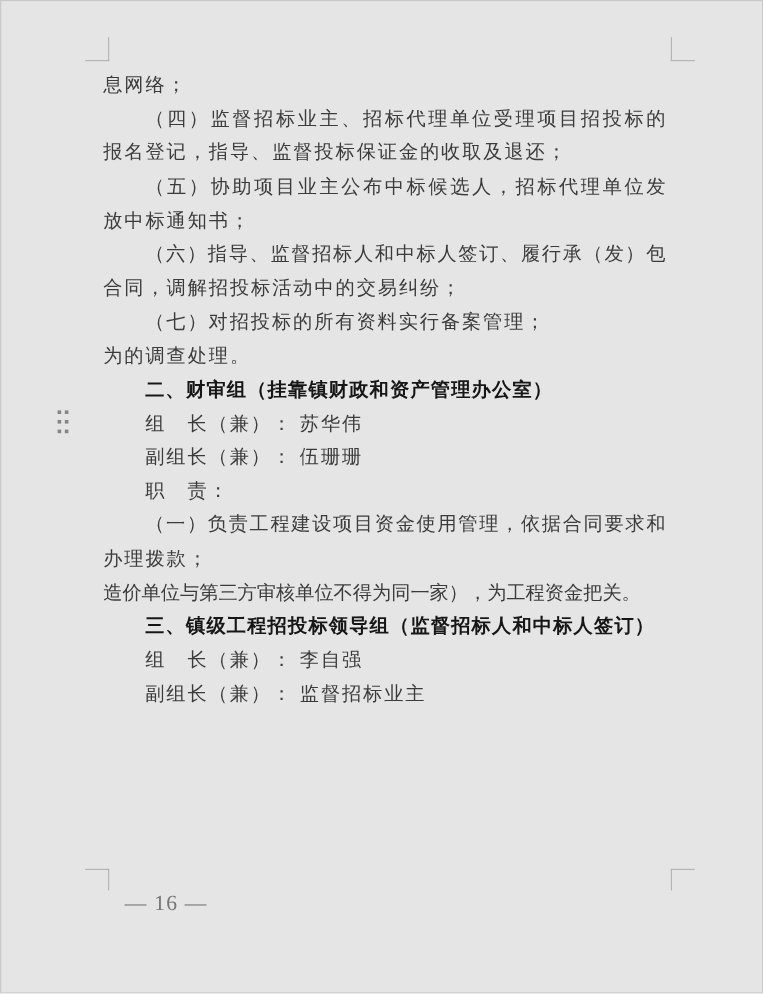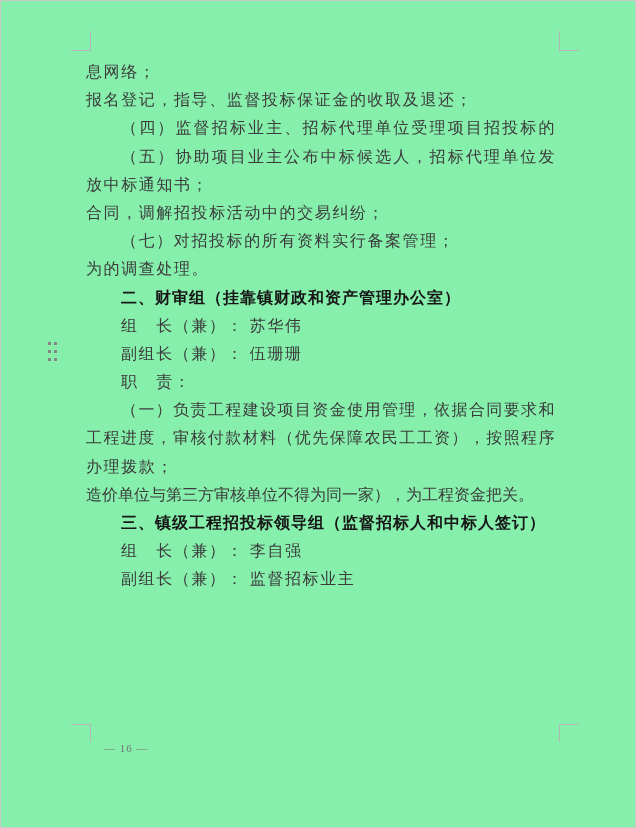--- a/index.html
+++ b/index.html
@@ -1,21 +1,21 @@
 <!DOCTYPE html>
 <html><head>
 <meta charset="utf-8">
 <style>
   html, body { margin: 0; padding: 0; background: #ffffff; }
   .page {
     position: relative;
     width: 636px;
     height: 828px;
     box-sizing: border-box;
-    background: #86efac;
+    background: #e5e5e5;
     border: 1px solid #c9c9c9;
     overflow: hidden;
     font-family: "Liberation Serif", "DejaVu Serif", serif;
   }
   
   .mark { position: absolute; width: 19px; height: 19px; }
   .mark.tl { left: 70px; top: 30px;  border-right: 1px solid #b5b5b5; border-bottom: 1px solid #b5b5b5; }
   .mark.tr { left: 558px; top: 30px; border-left: 1px solid #b5b5b5;  border-bottom: 1px solid #b5b5b5; }
   .mark.bl { left: 70px; top: 723px; height: 17px; border-right: 1px solid #b5b5b5; border-top: 1px solid #b5b5b5; }
   .mark.br { left: 558px; top: 723px; height: 17px; border-left: 1px solid #b5b5b5; border-top: 1px solid #b5b5b5; }
@@ -58,21 +58,21 @@
     grid-template-rows: 3px 3px 3px;
     gap: 5px 3px;
     cursor: grab;
   }
   .handle .dot { width: 3px; height: 3px; background: #858585; }
 
   
   .pagenum {
     position: absolute;
     left: 103px; top: 741px;
-    font-size: 11px;
+    font-size: 18px;
     letter-spacing: 1px;
     color: #757575;
     font-family: "Liberation Serif", "DejaVu Serif", serif;
   }
 </style>
 </head>
 <body>
 
 <div class="page">
 
@@ -85,33 +85,33 @@
     <span class="dot"></span>
     <span class="dot"></span>
     <span class="dot"></span>
     <span class="dot"></span>
     <span class="dot"></span>
     <span class="dot"></span>
   </div>
 
   <div class="textarea">
     <div class="line">息网络；</div>
+    <div class="line ind j">（四）监督招标业主、招标代理单位受理项目招投标的</div>
     <div class="line">报名登记，指导、监督投标保证金的收取及退还；</div>
-    <div class="line ind j">（四）监督招标业主、招标代理单位受理项目招投标的</div>
     <div class="line ind j">（五）协助项目业主公布中标候选人，招标代理单位发</div>
     <div class="line">放中标通知书；</div>
+    <div class="line ind j">（六）指导、监督招标人和中标人签订、履行承（发）包</div>
     <div class="line">合同，调解招投标活动中的交易纠纷；</div>
     <div class="line ind">（七）对招投标的所有资料实行备案管理；</div>
     <div class="line">为的调查处理。</div>
     <div class="line ind hd">二、财审组（挂靠镇财政和资产管理办公室）</div>
     <div class="line ind">组　长（兼）： 苏华伟</div>
     <div class="line ind">副组长（兼）： 伍珊珊</div>
     <div class="line ind">职　责：</div>
     <div class="line ind j">（一）负责工程建设项目资金使用管理，依据合同要求和</div>
-    <div class="line j">工程进度，审核付款材料（优先保障农民工工资），按照程序</div>
     <div class="line">办理拨款；</div>
     <div class="line tight">造价单位与第三方审核单位不得为同一家），为工程资金把关。</div>
     <div class="line ind hd">三、镇级工程招投标领导组（监督招标人和中标人签订）</div>
     <div class="line ind">组　长（兼）： 李自强</div>
     <div class="line ind">副组长（兼）： 监督招标业主</div>
   </div>
 
   <div class="pagenum">— 16 —</div>
 
 </div>

